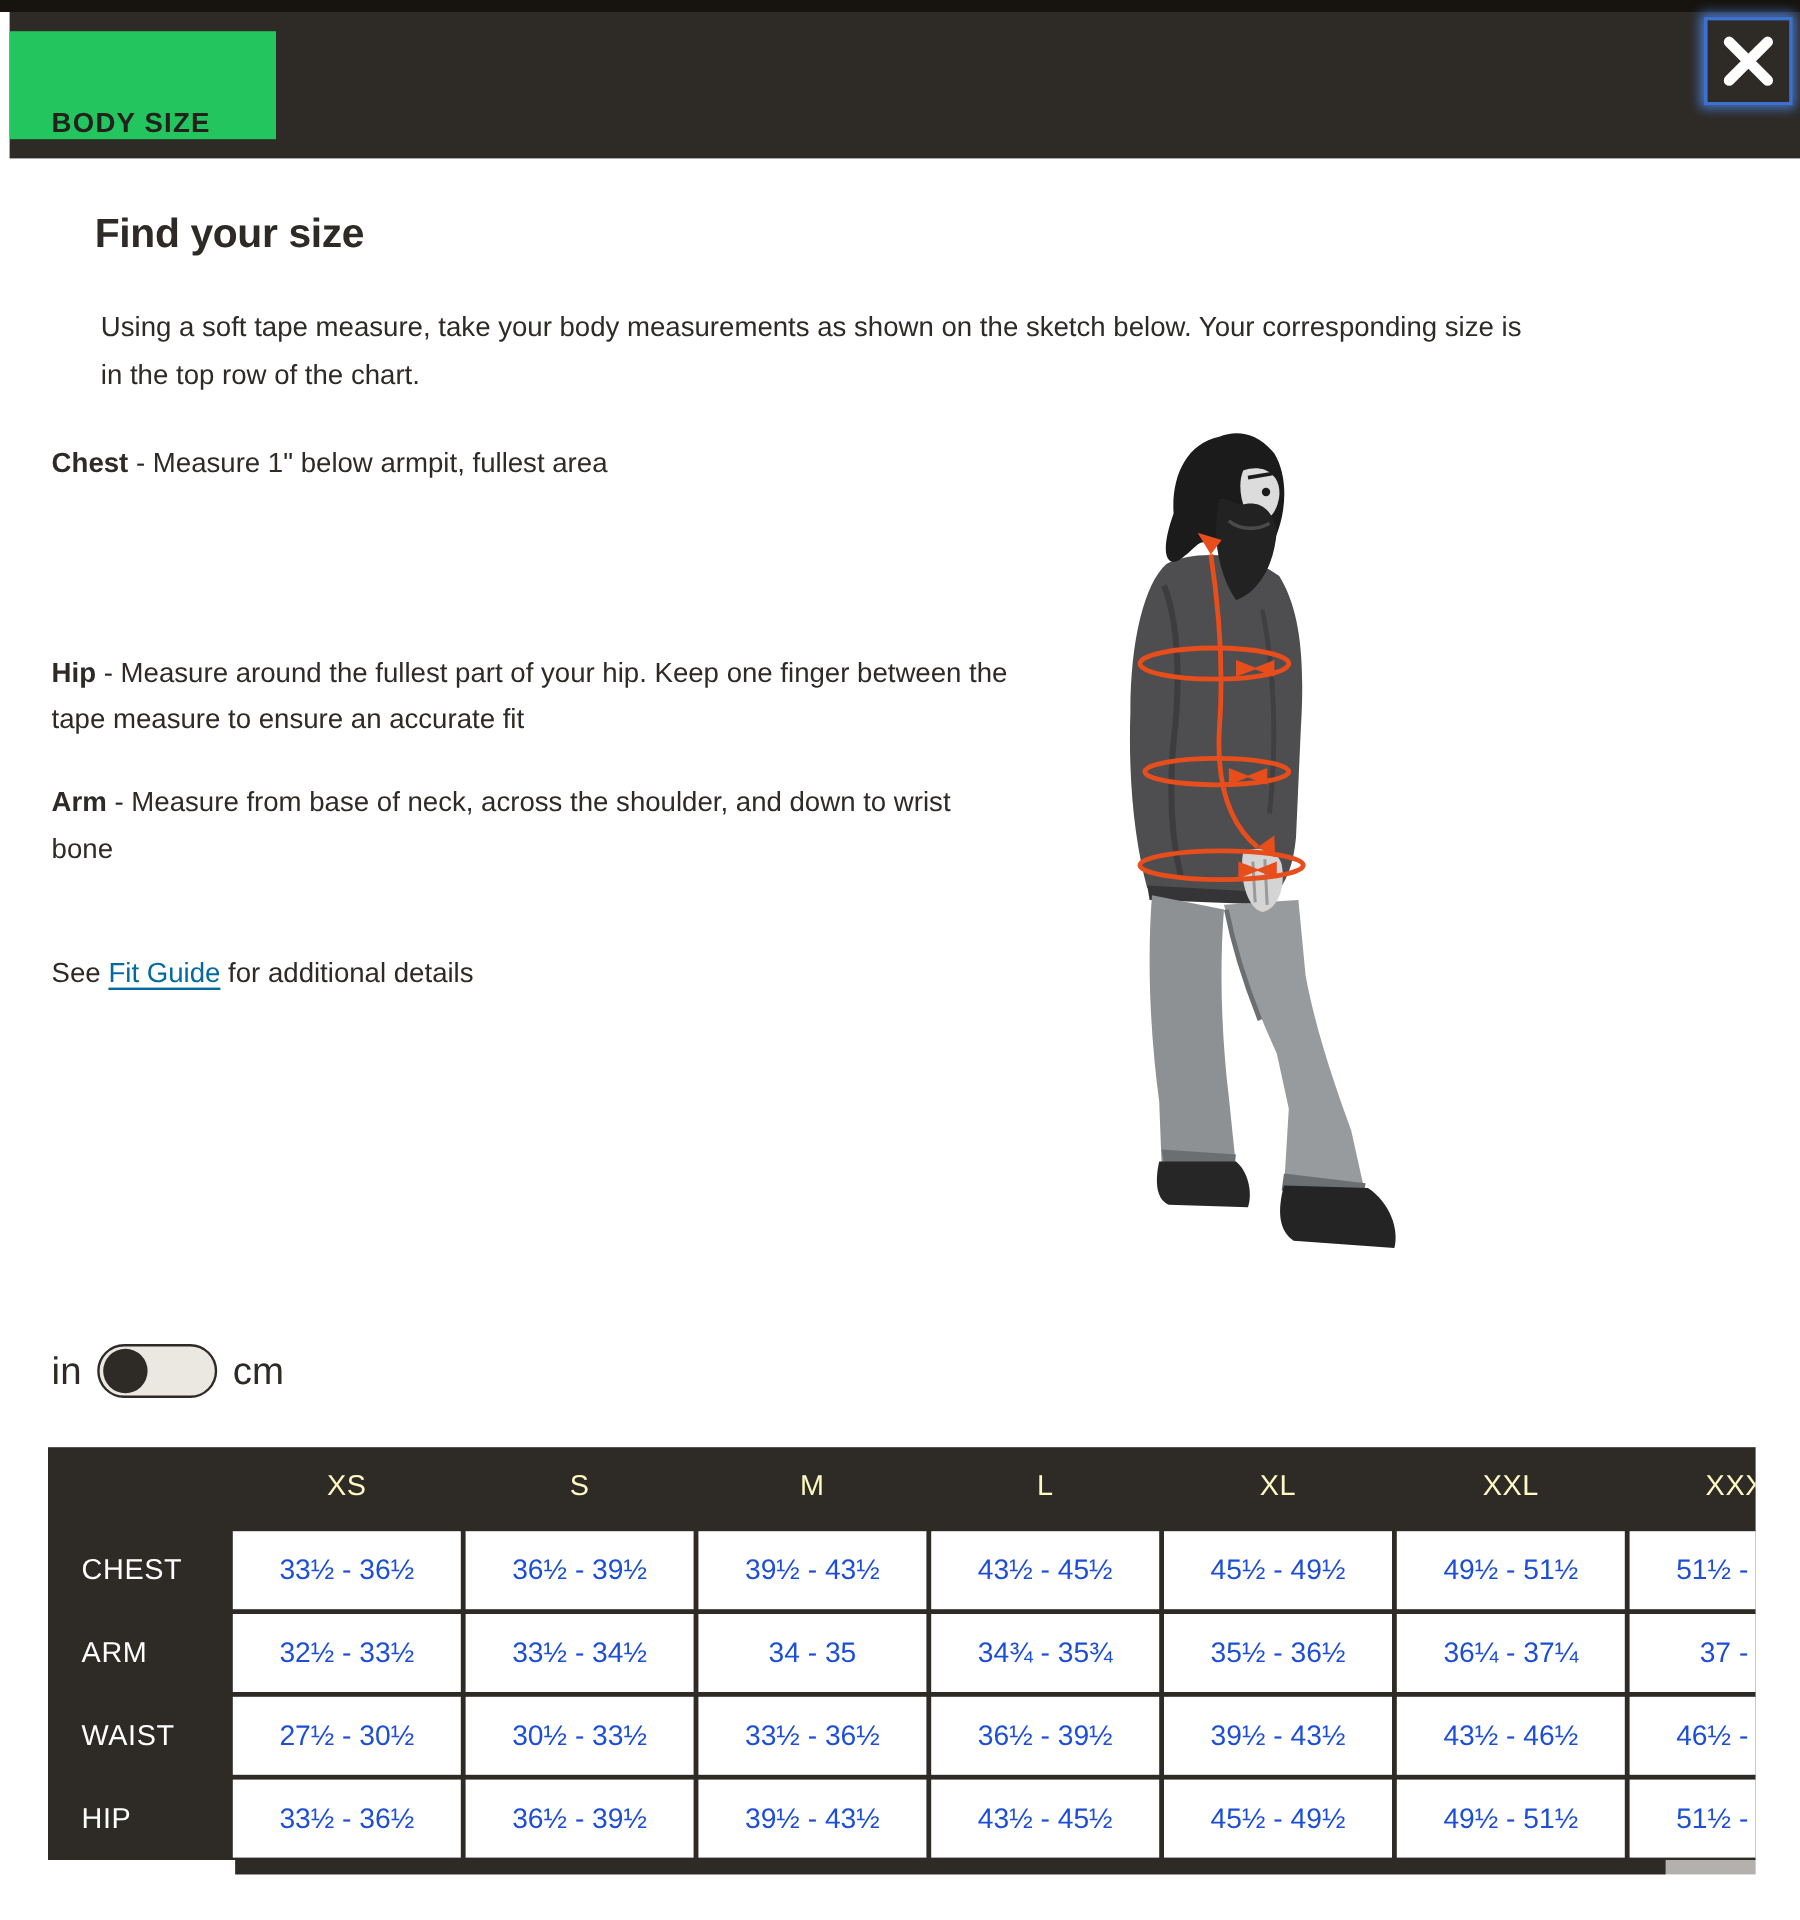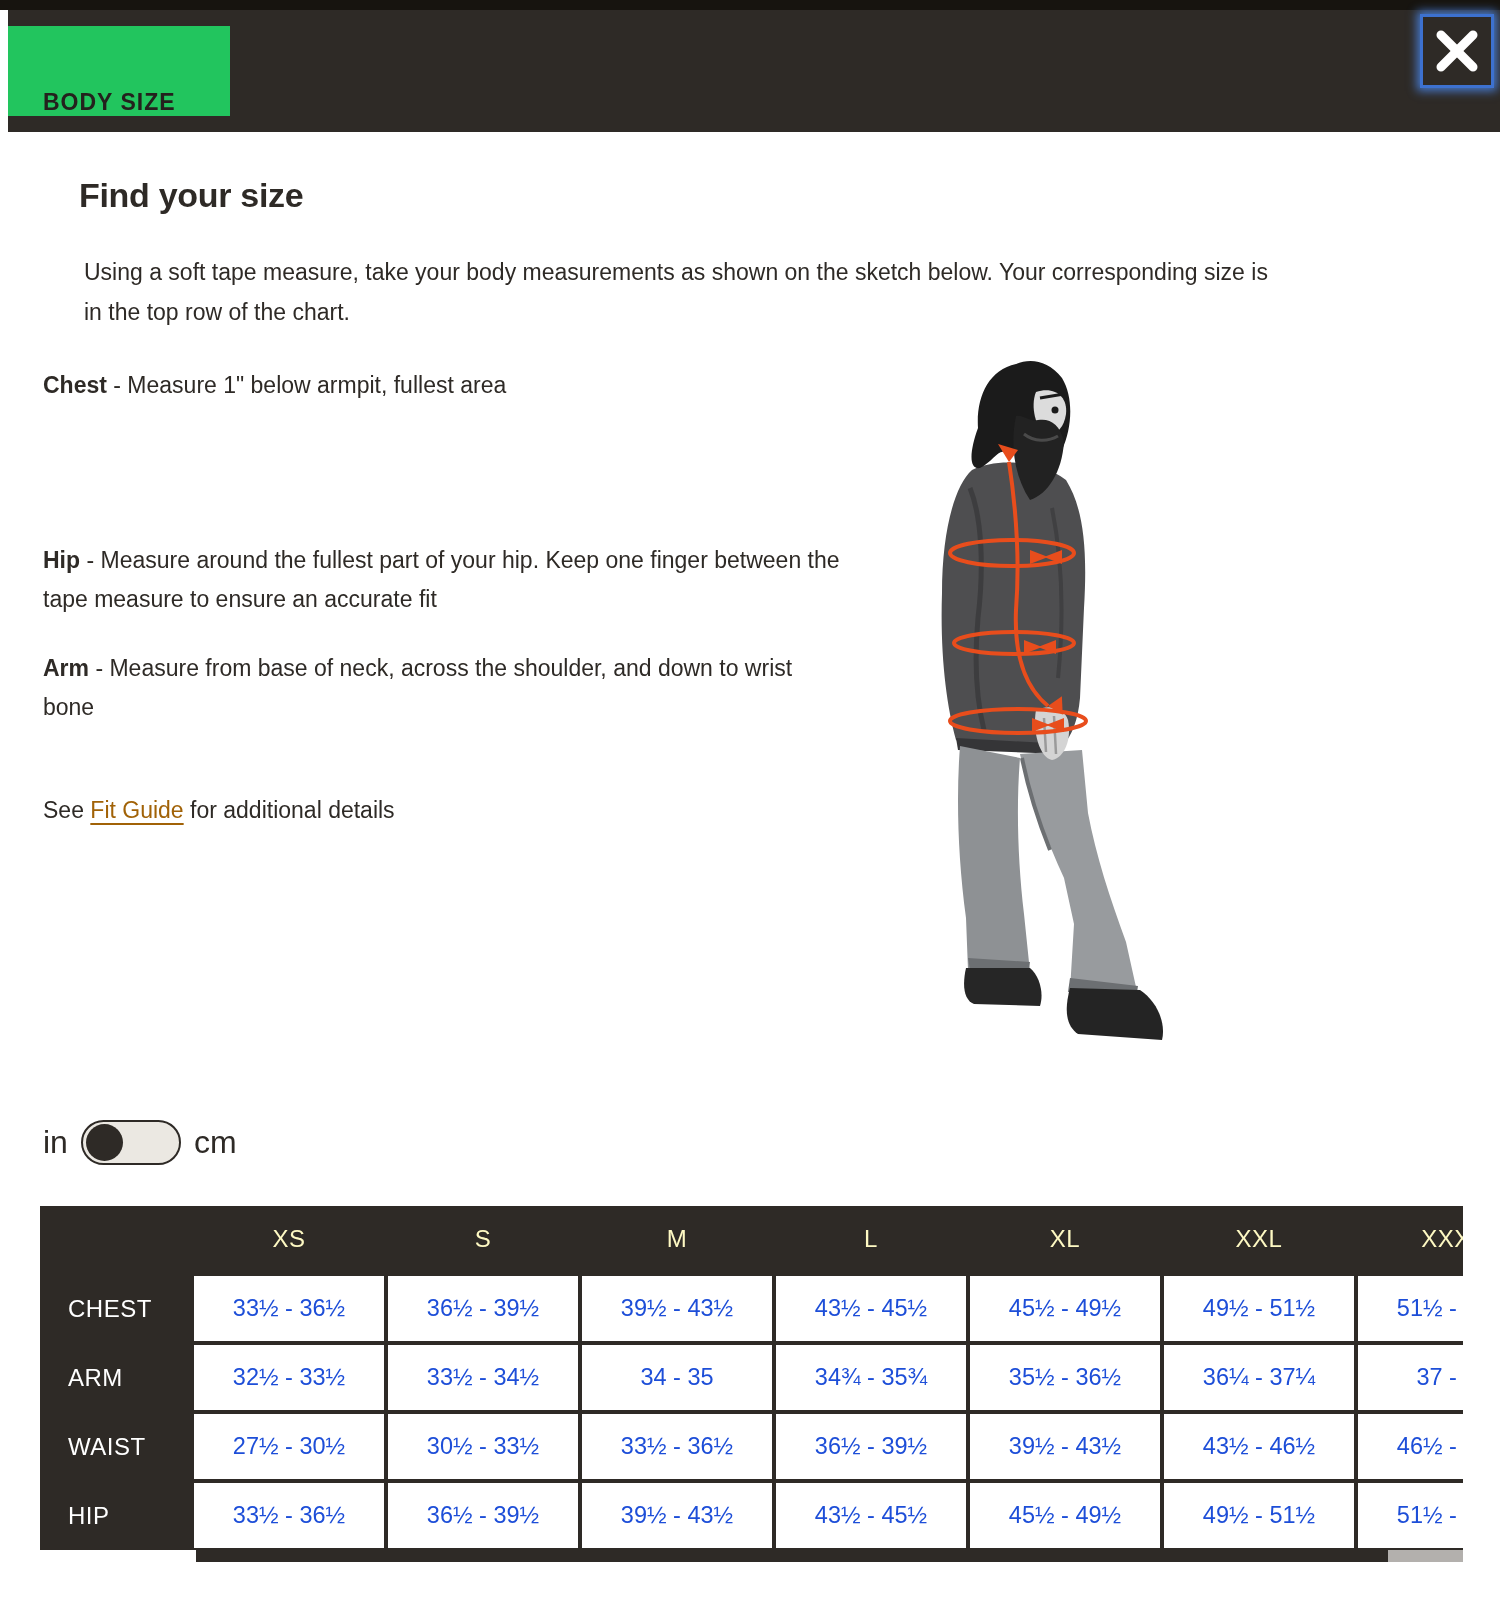--- a/index.html
+++ b/index.html
@@ -26,21 +26,21 @@
   
   .page-title { position:absolute; left:43px; top:176px; font-size:34px; font-weight:700; letter-spacing:-.3px;margin-left:36px; }
   .intro { position:absolute; left:43px; top:252px; width:1205px; font-size:23px; line-height:40px;margin-left:41px; }
   .m-item { position:absolute; left:43px; font-size:23px; line-height:39px; }
   .m-item b { font-weight:700; }
   .m-chest { top:366px; width:900px; }
   .m-waist { top:433px; width:725px; }
   .m-hip   { top:541px; width:800px; }
   .m-arm   { top:649px; width:775px; }
   .fit-guide { position:absolute; left:43px; top:797px; font-size:23px; }
-  .fit-guide a { color:#a16207; text-decoration:underline; text-underline-offset:5px; text-decoration-thickness:2px; cursor:pointer; }
+  .fit-guide a { color:#0369a1; text-decoration:underline; text-underline-offset:5px; text-decoration-thickness:2px; cursor:pointer; }
 
   
   .figure-wrap { position:absolute; left:912px; top:358px; width:264px; height:700px; }
 
   
   .unit-row { position:absolute; left:43px; top:1120px; display:flex; align-items:center; gap:13px; }
   .unit-label { font-size:32px; }
   .switch { width:100px; height:45px; border:2px solid #2e2a26; border-radius:23px; background:#ebe8e2;
             position:relative; cursor:pointer; }
   .switch .knob { position:absolute; left:3px; top:2px; width:37px; height:37px; border-radius:50%; background:#2e2a26; }

